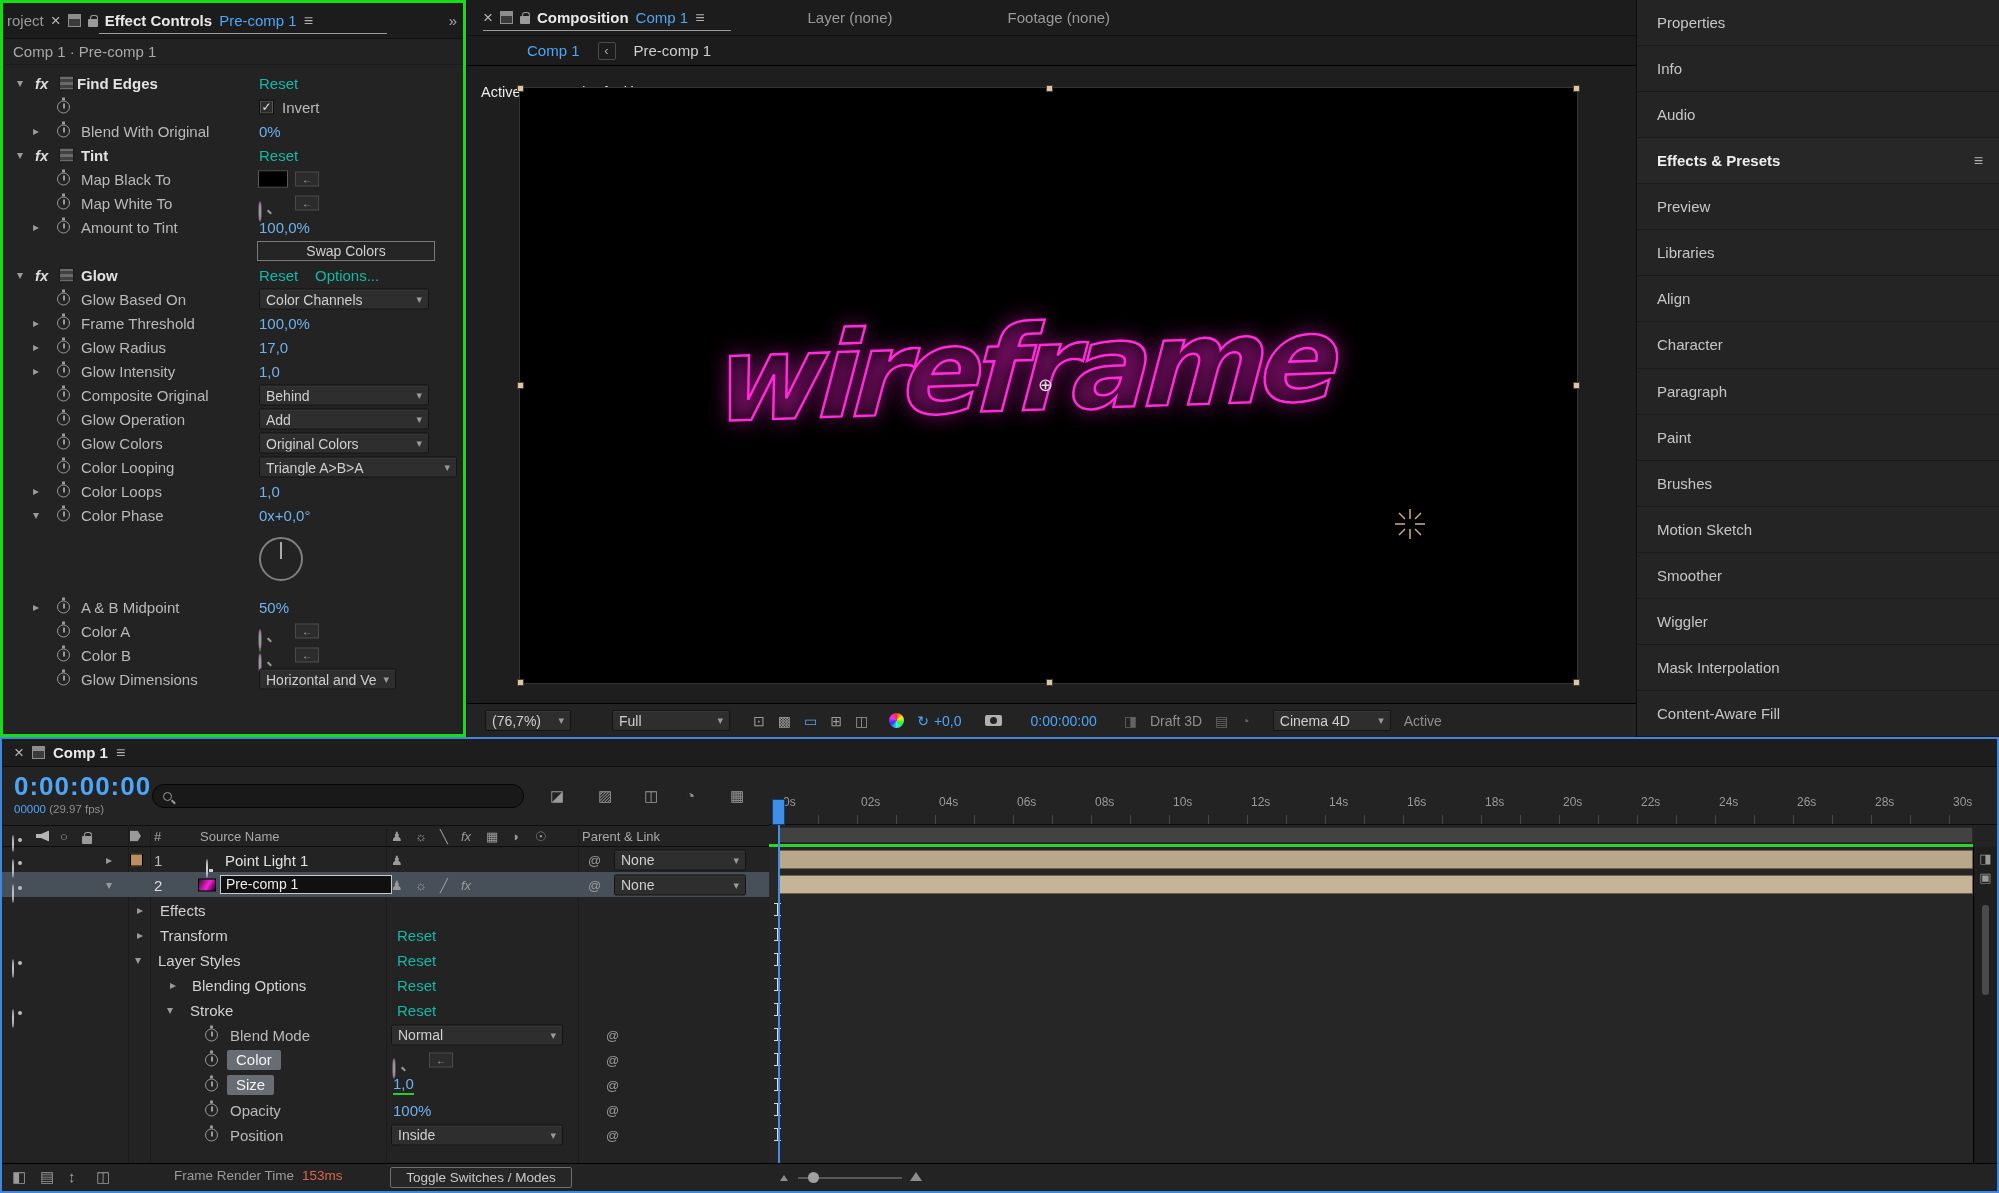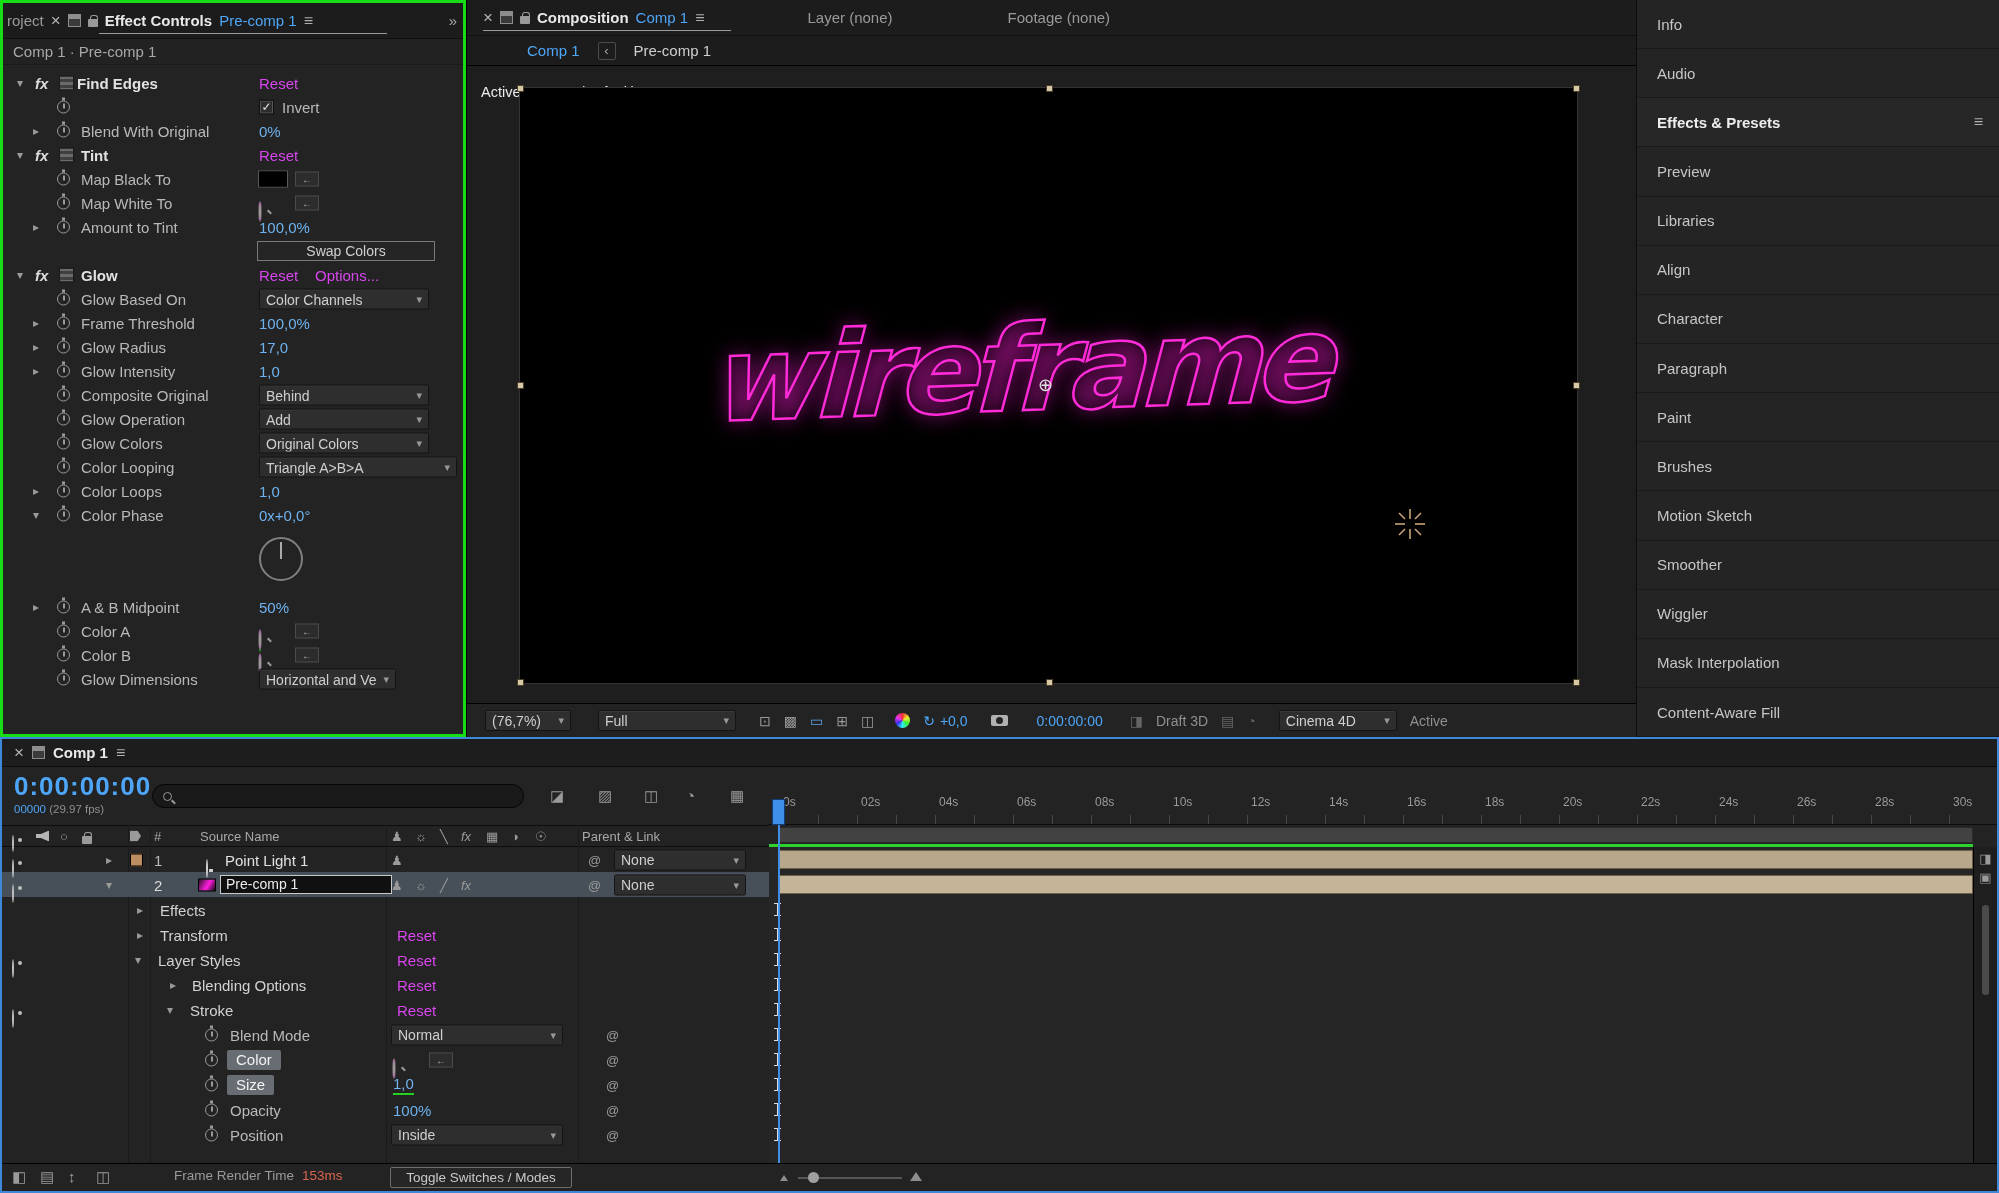--- a/index.html
+++ b/index.html
@@ -28,21 +28,21 @@
   .ec-crumb { height:26px; line-height:26px; padding-left:10px; color:#a8a8a8; background:#222; border-bottom:1px solid #1a1a1a; }
   .ec-body { position:relative; padding-top:6px; }
   .erow { position:relative; height:24px; }
   .dial-row { position:relative; height:68px; }
   .tw { color:#9a9a9a; font-size:12px; }
   .fxb { font-style:italic; font-weight:bold; color:#dcdcdc; }
   .effico { width:15px; height:15px; background:repeating-linear-gradient(#6a6a6a 0 3px, #404040 3px 6px); border:1px solid #1a1a1a; }
   .ename { color:#e2e2e2; font-weight:bold; }
   .plabel { color:#b9b9b9; }
   .val { color:#6eb2ef; }
-  .reset { color:#d946ef; cursor:default; }
+  .reset { color:#14b8a6; cursor:default; }
   .sw { width:13px; height:13px; border:1.4px solid #999; border-radius:50%; }
   .sw::before { content:""; position:absolute; left:4px; top:-4px; width:3px; height:3px; background:#999; }
   .sw::after { content:""; position:absolute; left:5.4px; top:2px; width:1.6px; height:5px; background:#999; }
   .cbx { width:15px; height:15px; background:#2d2d2d; border:1px solid #0f0f0f; box-shadow:inset 0 0 0 1px #565656; color:#e0e0e0; font-size:12px; line-height:13px; text-align:center; }
   .swatch { width:28px; height:15px; border:1px solid #000; box-shadow:0 0 0 1px #5a5a5a; }
   .swatch.black { background:#000; }
   .swatch.mag { background:#ff1ede; }
   .swatch.gu { box-shadow:0 0 0 1px #5a5a5a, 0 3px 0 #22d622; }
   .drp { width:24px; height:15px; background:#2c2c2c; border:1px solid #4a4a4a; color:#b5b5b5; font-size:10px; text-align:center; line-height:13px; }
   .dd { height:21px; background:#2e2e2e; border:1px solid #141414; border-radius:2px; box-shadow:inset 0 1px 0 rgba(255,255,255,.06); color:#cfcfcf; font-size:14px; display:flex; align-items:center; justify-content:space-between; padding:0 6px; overflow:hidden; }
@@ -354,21 +354,21 @@
         <span class="handle" style="left:-3px;bottom:-3px"></span>
         <span class="handle" style="left:526px;bottom:-3px"></span>
         <span class="handle" style="right:-3px;bottom:-3px"></span>
       </div>
     </div>
     <footer class="comp-bar">
       <span class="dd" style="width:86px;flex:none">
             <span class="lab">(76,7%)</span>
             <span class="car">▾</span>
           </span>
-      <span class="dd" style="width:138px;flex:none;margin-left:14px">
+      <span class="dd" style="width:118px;flex:none;margin-left:28px">
             <span class="lab">Full</span>
             <span class="car">▾</span>
           </span>
       <span class="vico" style="margin-left:10px">⊡</span>
       <span class="vico">▩</span>
       <span class="vico" style="color:#5da2e8">▭</span>
       <span class="vico">⊞</span>
       <span class="vico">◫</span>
       <span class="cwheel" style="margin-left:8px"></span>
       <span class="blue" style="font-size:14px">↻</span>
@@ -382,20 +382,23 @@
       <span class="dd" style="width:118px;flex:none;margin-left:10px">
             <span class="lab">Cinema 4D</span>
             <span class="car">▾</span>
           </span>
       <span class="dim" style="font-size:14px">Active</span>
     </footer>
   </section>
 
   <aside class="sidebar">
     <div class="sb-item">
+          <span>Properties</span>
+        </div>
+    <div class="sb-item">
           <span>Info</span>
         </div>
     <div class="sb-item">
           <span>Audio</span>
         </div>
     <div class="sb-item em">
           <span>Effects &amp; Presets</span>
           <span class="menu">≡</span>
         </div>
     <div class="sb-item">

